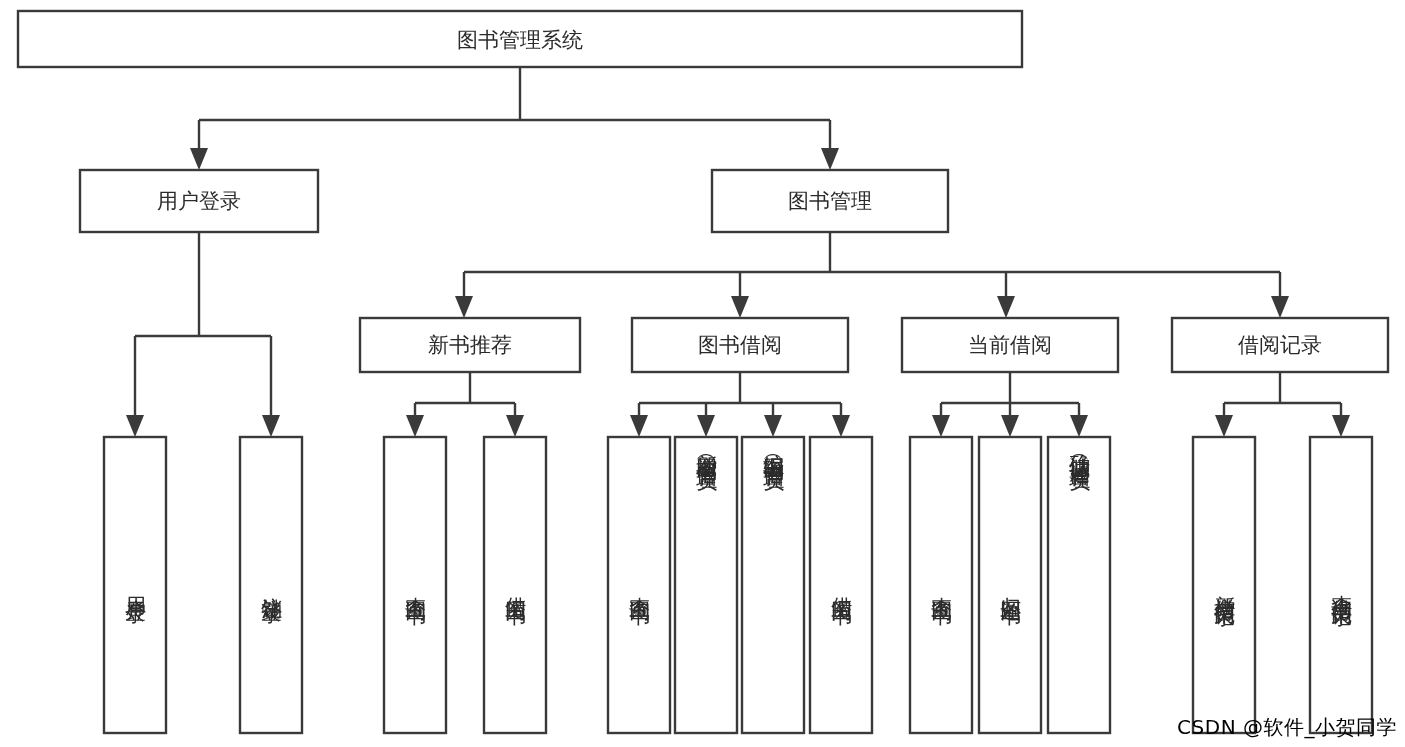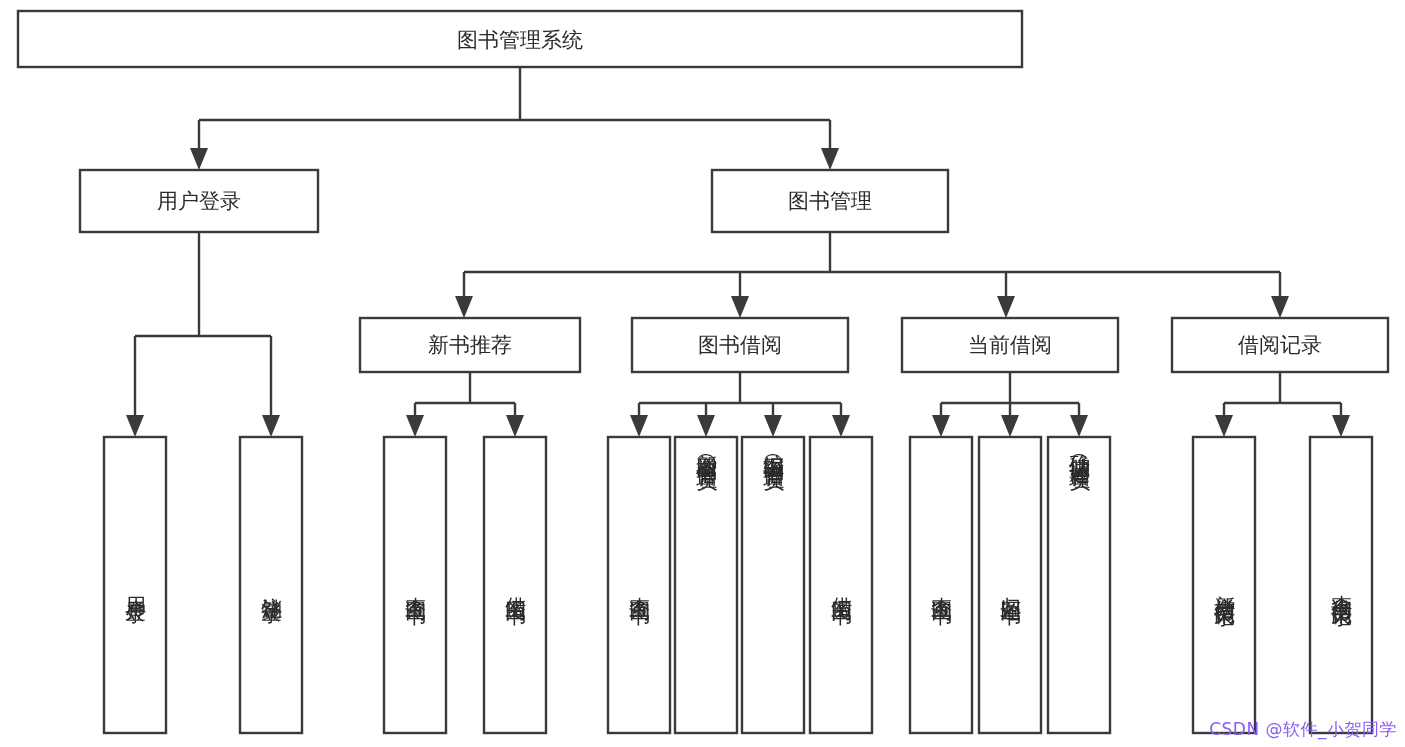--- a/index.html
+++ b/index.html
@@ -66,22 +66,22 @@
     letter-spacing: 2.5px;
     color: #2b2b2b;
     white-space: nowrap;
     text-align: center;
   }
   .watermark {
     position: absolute;
     right: 8px;
     bottom: 6px;
     font-family: "DejaVu Sans", "Liberation Sans", sans-serif;
-    font-size: 17px;
-    color: #8b5cf6;
+    font-size: 20px;
+    color: #000000;
     letter-spacing: 0.5px;
     white-space: nowrap;
   }
 </style>
 </head>
 <body>
 
 <div id="diagram-root">
 
   <svg id="chart-svg" viewBox="0 0 1405 747" xmlns="http://www.w3.org/2000/svg">

